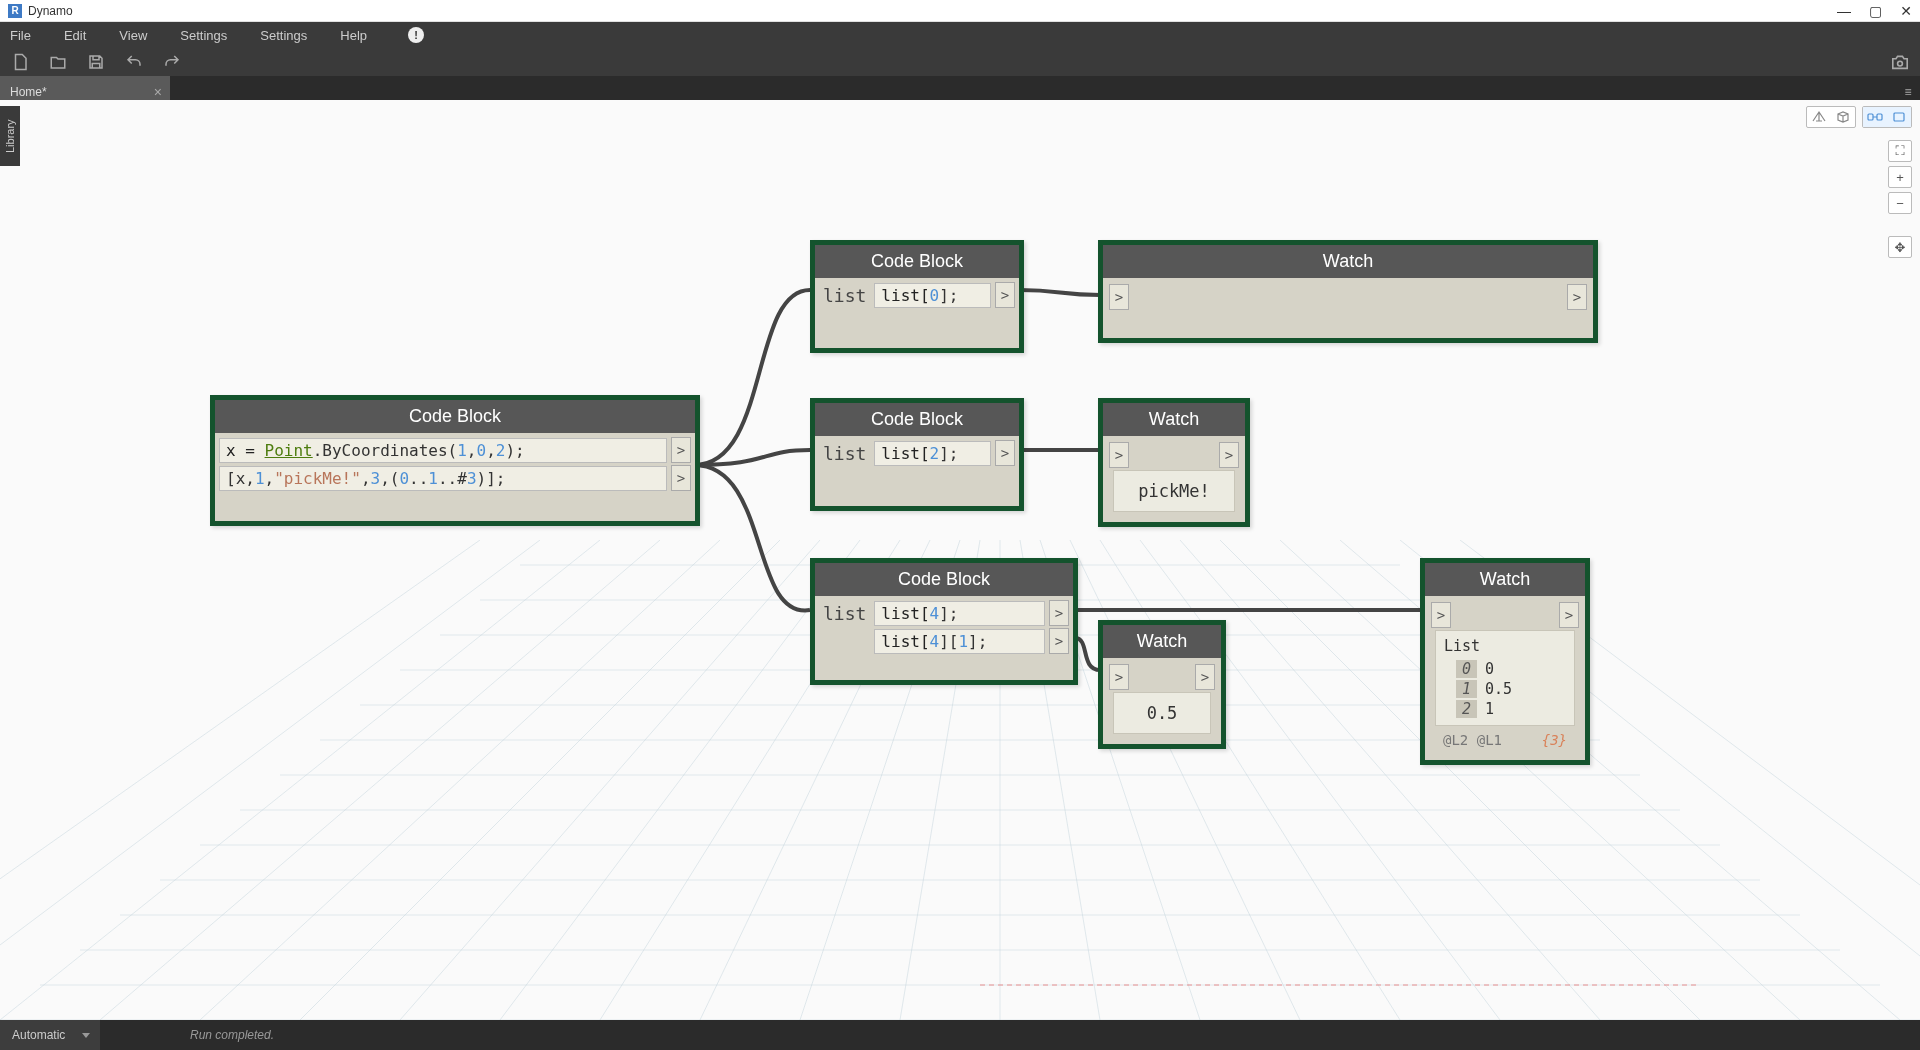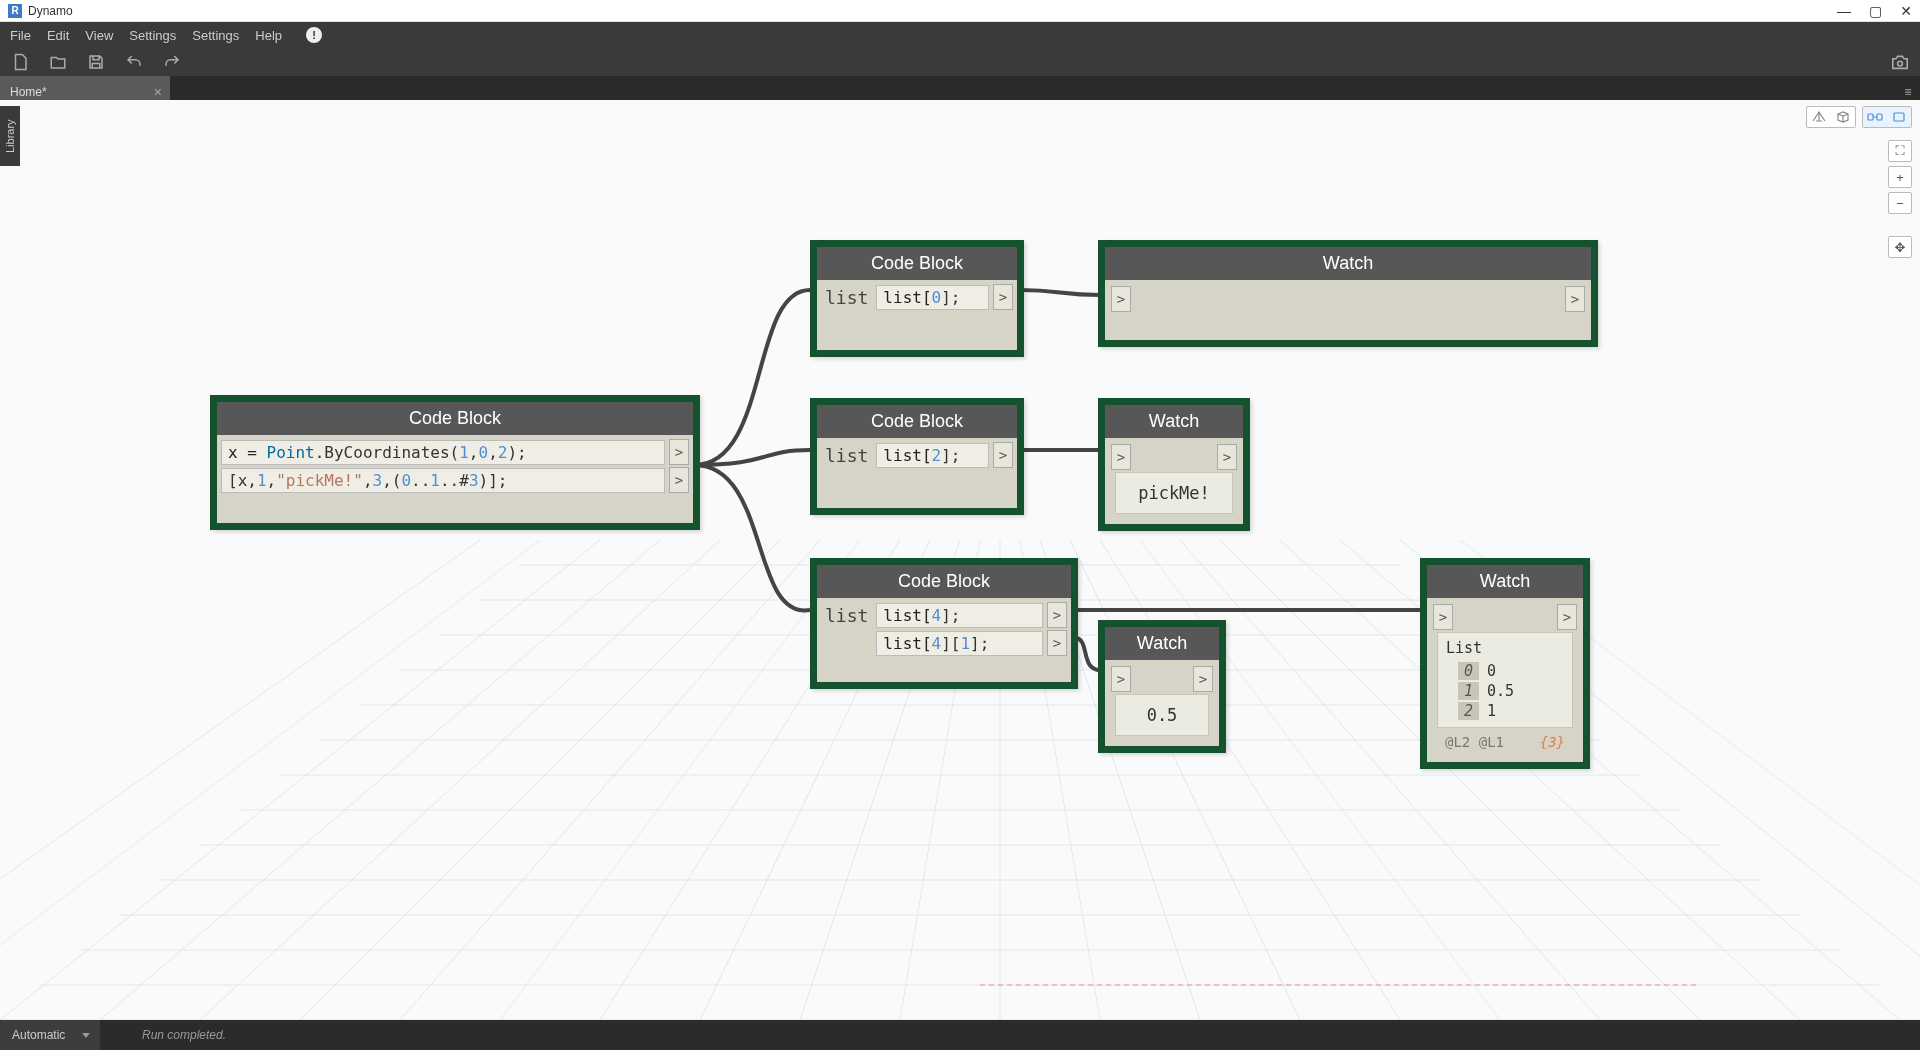--- a/index.html
+++ b/index.html
@@ -6,21 +6,21 @@
 body { font-family: Arial, sans-serif; font-size: 13px; overflow: hidden; width: 1920px; height: 1050px; background: #fff; position: relative; }
 
 
 .titlebar { height: 22px; background: #fff; display: flex; align-items: center; padding: 0 8px; border-bottom: 1px solid #e0e0e0; }
 .titlebar .app-icon { width: 14px; height: 14px; background: #3e7ac5; color: #fff; font-size: 10px; font-weight: bold; display: flex; align-items: center; justify-content: center; margin-right: 6px; }
 .titlebar .title { font-size: 12px; color: #333; }
 .titlebar .window-controls { margin-left: auto; display: flex; gap: 18px; font-size: 14px; color: #333; }
 .titlebar .window-controls span { cursor: pointer; }
 
 
-.menubar { height: 26px; background: #3a3a3a; display: flex; align-items: center; padding: 0 10px; gap: 16px; color: #ccc; font-size: 13px; }
+.menubar { height: 26px; background: #3a3a3a; display: flex; align-items: center; padding: 0 10px; gap: 33px; color: #ccc; font-size: 13px; }
 .menubar span { cursor: pointer; }
 .menubar .alert-icon { width: 16px; height: 16px; border-radius: 50%; background: #eee; color: #333; display: flex; align-items: center; justify-content: center; font-size: 11px; font-weight: bold; margin-left: 8px; }
 
 
 .toolbar { height: 28px; background: #3a3a3a; display: flex; align-items: center; padding: 0 10px; gap: 18px; color: #bbb; }
 .toolbar .icon-btn { width: 20px; height: 20px; display: flex; align-items: center; justify-content: center; cursor: pointer; }
 .toolbar .spacer { flex: 1; }
 .toolbar svg { width: 18px; height: 18px; fill: #aaa; }
 .camera-icon svg { width: 20px; height: 16px; }
 
@@ -45,53 +45,53 @@
 
 
 .zoom-controls { position: absolute; top: 40px; right: 8px; display: flex; flex-direction: column; gap: 4px; }
 .zoom-controls .zbtn { width: 24px; height: 22px; border: 1px solid #bbb; background: #fff; display: flex; align-items: center; justify-content: center; cursor: pointer; font-size: 13px; color: #555; border-radius: 2px; }
 
 
 .grid-bg { position: absolute; left: 0; right: 0; bottom: 0; height: 480px; }
 .grid-bg svg { width: 100%; height: 100%; }
 
 
-.node { position: absolute; border: 7px solid #14532d; background: #d6d3c7; box-shadow: 2px 2px 4px rgba(0,0,0,0.15); }
+.node { position: absolute; border: 5px solid #14532d; background: #d6d3c7; box-shadow: 2px 2px 4px rgba(0,0,0,0.15); }
 .node-header { background: #575757; color: #fff; text-align: center; padding: 6px 0; font-size: 18px; font-weight: 500; }
 .node-body { padding: 4px; position: relative; }
 .node-row { display: flex; align-items: center; gap: 4px; margin-bottom: 2px; }
 .node-row .in-label { font-family: 'Consolas', monospace; font-size: 18px; color: #444; padding: 2px 4px; }
 .node-row .code { background: #f0eee4; border: 1px solid #bbb; font-family: 'Consolas', monospace; font-size: 16px; padding: 2px 6px; color: #222; flex: 1; white-space: pre; }
 .node-row .out-port { width: 20px; height: 26px; background: #e8e6da; border: 1px solid #aaa; display: flex; align-items: center; justify-content: center; font-family: monospace; font-size: 14px; color: #555; cursor: pointer; }
 
 
 .tk-var { color: #222; }
 .tk-assign { color: #222; }
-.tk-class { color: #0369a1; }
+.tk-class { color: #4d7c0f; text-decoration: underline; }
 .tk-num { color: #4d90d6; }
 .tk-str { color: #b8755a; }
 .tk-punct { color: #333; }
 
 
 .watch-body { padding: 18px 10px 10px 10px; position: relative; min-height: 60px; }
 .watch-top-ports { position: absolute; top: 6px; left: 6px; right: 6px; display: flex; justify-content: space-between; }
 .watch-top-ports .out-port { width: 20px; height: 26px; background: #e8e6da; border: 1px solid #aaa; display: flex; align-items: center; justify-content: center; font-family: monospace; font-size: 14px; color: #555; cursor: pointer; }
 .watch-content { background: #ecebe1; border: 1px solid #c8c5b8; padding: 10px 14px; font-family: 'Consolas', monospace; font-size: 17px; color: #333; text-align: center; margin-top: 16px; }
 .watch-list { background: #ecebe1; border: 1px solid #c8c5b8; padding: 6px 8px; font-family: 'Consolas', monospace; font-size: 15px; color: #333; margin-top: 16px; }
 .watch-list .list-row { display: flex; align-items: center; gap: 8px; padding: 1px 0; }
 .watch-list .idx { background: #c8c5b8; padding: 0 6px; font-style: italic; color: #555; min-width: 20px; text-align: right; }
 .watch-footer { display: flex; justify-content: space-between; padding: 6px 8px 2px; font-family: 'Consolas', monospace; font-size: 14px; color: #777; }
 .watch-footer .count { color: #d9825a; font-style: italic; }
 
 
 .wires { position: absolute; top: 0; left: 0; width: 100%; height: 100%; pointer-events: none; }
 .wires path { stroke: #444; stroke-width: 4; fill: none; }
 
 
-.statusbar { position: absolute; bottom: 0; left: 0; right: 0; height: 30px; background: #2b2b2b; display: flex; align-items: center; color: #999; font-size: 12px; }
+.statusbar { position: absolute; bottom: 0; left: 0; right: 0; height: 30px; background: #2b2b2b; display: flex; align-items: center; color: #999; font-size: 12px; gap: 48px; }
 .statusbar .run-mode { background: #3d3d3d; height: 100%; display: flex; align-items: center; padding: 0 30px 0 12px; position: relative; cursor: pointer; color: #ccc; min-width: 100px; }
 .statusbar .run-mode::after { content: ""; position: absolute; right: 10px; top: 13px; border-left: 4px solid transparent; border-right: 4px solid transparent; border-top: 5px solid #999; }
 .statusbar .status-text { margin-left: 42px; font-style: italic; }
 </style>
 </head>
 <body>
 
 <div class="titlebar">
   <div class="app-icon">R</div>
   <div class="title">Dynamo</div>

